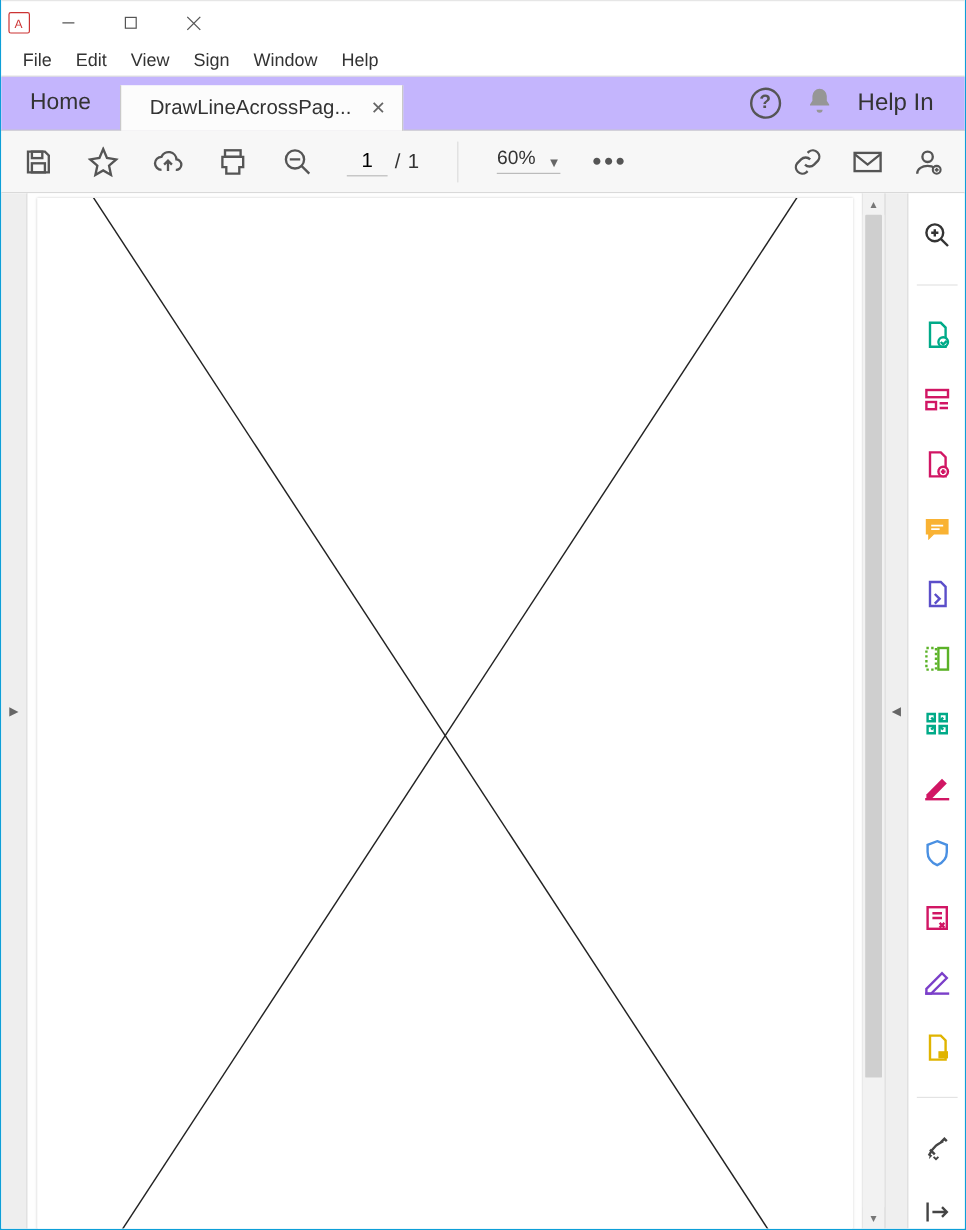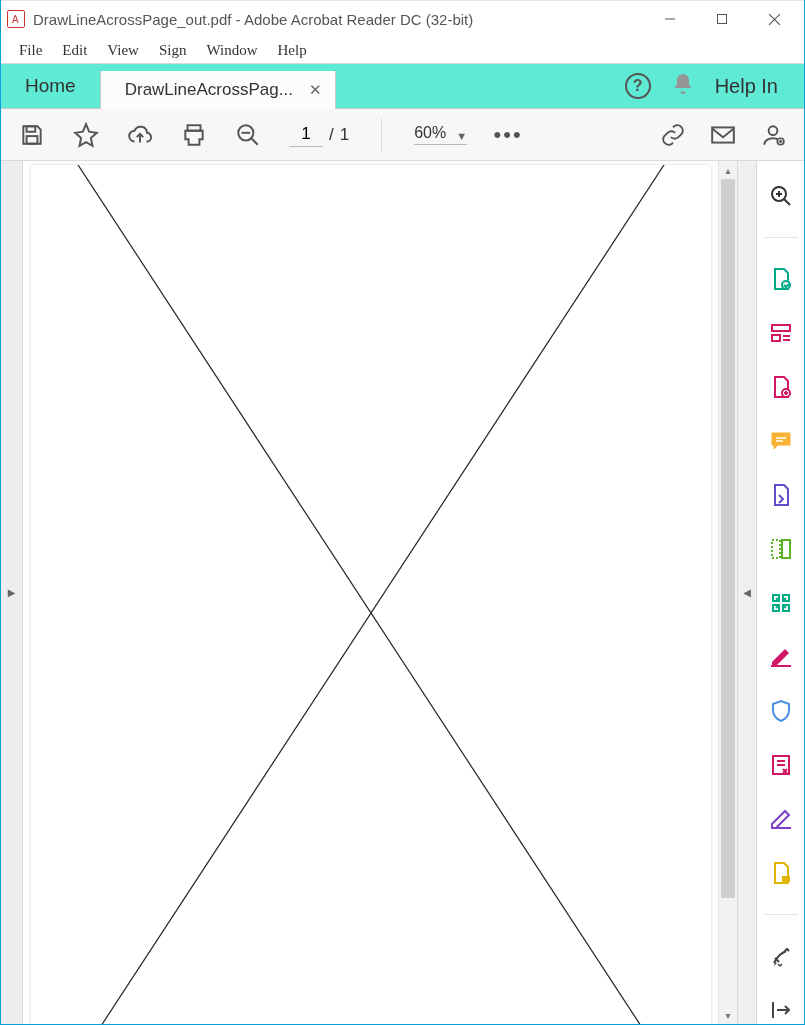--- a/index.html
+++ b/index.html
@@ -41,26 +41,25 @@
 .menubar {
   height: 27px;
   display: flex;
   align-items: center;
   gap: 4px;
   padding: 0 10px;
   font-size: 15px;
   color: #333;
   background: #fff;
   border-bottom: 1px solid #d9d9d9;
-  font-family: Liberation Serif, serif;
 }
 .menubar span { padding: 2px 8px; }
 .tabbar {
   height: 45px;
-  background: #5eead4;
+  background: #c4b5fd;
   display: flex;
   align-items: stretch;
   border-bottom: 1px solid #c9c9c9;
 }
 .tabbar .nav-tab {
   padding: 0 24px;
   display: flex; align-items: center;
   font-size: 19px; color: #333;
 }
 .tabbar .doc-tab {
@@ -153,21 +152,20 @@
 </style>
 </head>
 <body>
 
 <div class="titlebar">
   <div class="app-icon">
     <svg width="12" height="12" viewBox="0 0 12 12">
         <text x="2" y="10" font-size="10" fill="#c33" font-family="Arial">A</text>
       </svg>
   </div>
-  <div class="title-text">DrawLineAcrossPage_out.pdf - Adobe Acrobat Reader DC (32-bit)</div>
   <div class="win-controls">
     <div class="win-btn">
       <svg width="12" height="12" viewBox="0 0 12 12">
           <line x1="1" y1="6" x2="11" y2="6" stroke="#555" stroke-width="1"></line>
         </svg>
     </div>
     <div class="win-btn">
       <svg width="12" height="12" viewBox="0 0 12 12">
           <rect x="1.5" y="1.5" width="9" height="9" fill="none" stroke="#555" stroke-width="1"></rect>
         </svg>

